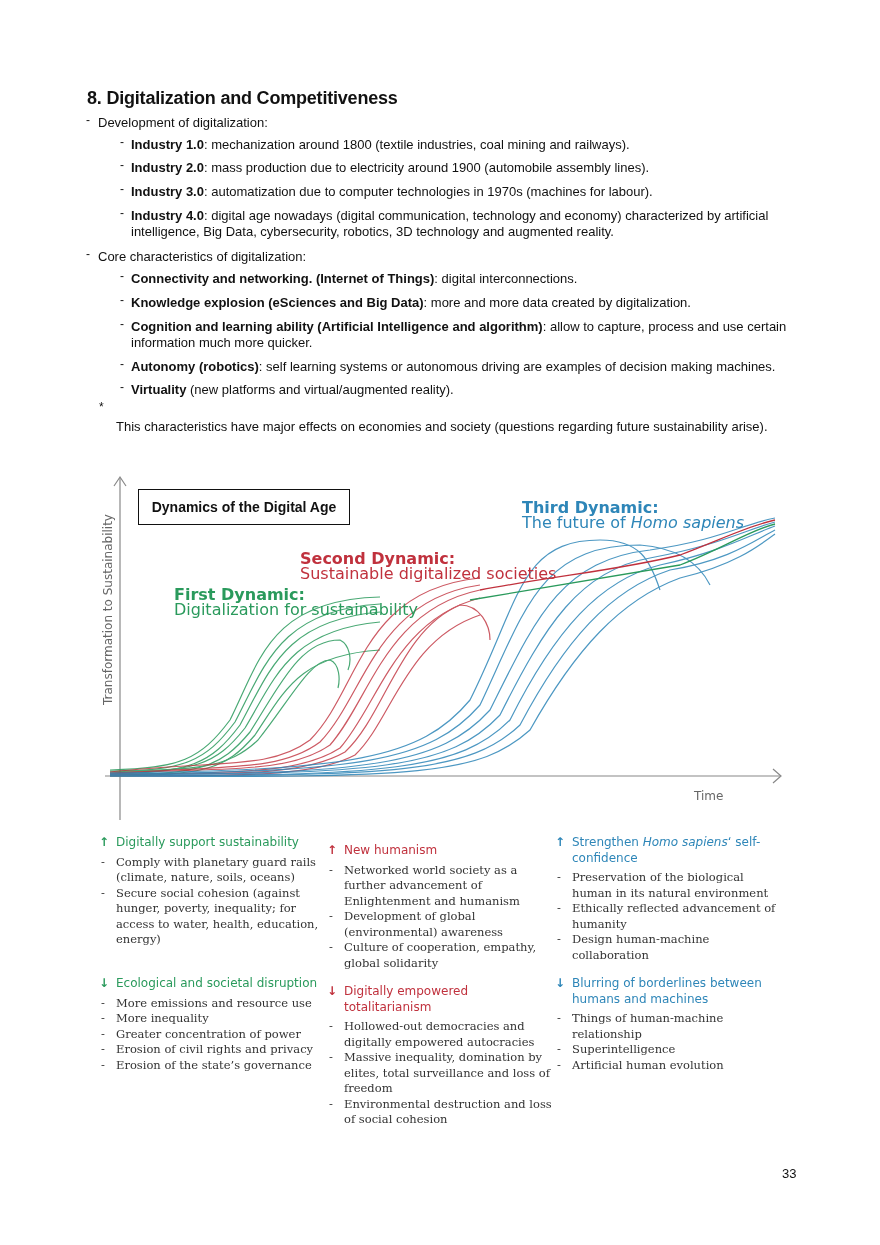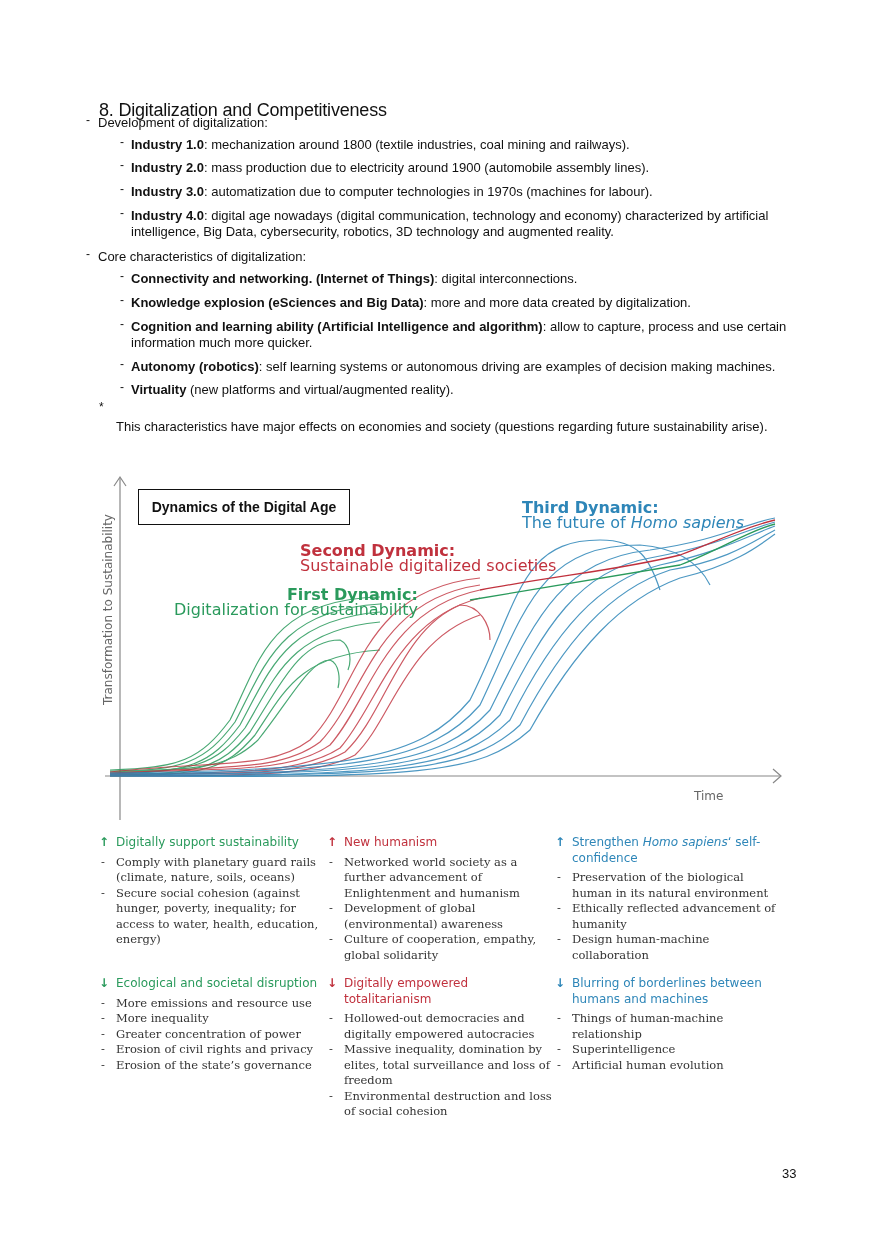--- a/index.html
+++ b/index.html
@@ -1,36 +1,36 @@
 <!DOCTYPE html>
 <html><head>
 <meta charset="utf-8">
 <style>
   html, body { margin: 0; padding: 0; background: #ffffff; }
   body { width: 880px; height: 1245px; position: relative; overflow: hidden;
          font-family: "Liberation Sans", sans-serif; color: #111; }
   .page { position: absolute; left: 0; top: 0; width: 880px; height: 1245px; }
-  h1.section-title { position: absolute; left: 83px; top: 84px; margin: 16px;
-         font-size: 18px; font-weight: normal; letter-spacing: -0.2px; }
+  h1.section-title { position: absolute; left: 83px; top: 84px; margin: 4px;
+         font-size: 18px; font-weight: bold; letter-spacing: -0.2px; }
   .l1 { position: absolute; left: 86px; font-size: 13px; line-height: 16px; }
   .l1 .dash, .l2 .dash { position: absolute; left: 0; top: -3px; font-size: 12px; }
   .l1 .txt { position: absolute; left: 12px; white-space: nowrap; font-weight: normal; }
   .l2 { position: absolute; left: 120px; width: 690px; font-size: 13px; line-height: 16px; }
   .l2 .txt { margin-left: 11px; display: block; }
   .l2 b { font-weight: bold; }
   .note { position: absolute; left: 99px; top: 403px; font-size: 13px; line-height: 16px; white-space: nowrap; }
   .note .star { position: absolute; left: 0; top: -4px; font-size: 12px; }
   .note .txt { position: absolute; left: 17px; top: 16px; }
   .title-box { position: absolute; left: 138px; top: 457px; width: 210px; height: 34px;
                border: 1.5px solid #111; background: #fff; font-weight: bold; font-size: 14px;
                display: flex; align-items: center; justify-content: center; margin-top: 32px; }
   .dyn-label { position: absolute; font-family: "DejaVu Sans", sans-serif; font-size: 16px; line-height: 15px; white-space: nowrap; }
   .dyn-label .h { font-weight: bold; }
   .green { color: #2a9a5c; }
-  .red { color: #c0313d; }
+  .red { color: #c0313d; margin-top: 8px; }
   .blue { color: #2e86b8; }
   .axis-label { position: absolute; font-family: "DejaVu Sans", sans-serif; font-size: 12px; color: #666; }
   .y-label { left: 40px; top: 610px; transform: rotate(-90deg); transform-origin: left top; white-space: nowrap; }
 
   .col { position: absolute; width: 230px; font-family: "DejaVu Serif", serif; font-size: 11.5px; line-height: 15.5px; color: #333; }
   .col .head { font-family: "DejaVu Sans", sans-serif; font-size: 12px; line-height: 15.5px; font-weight: normal; position: relative; padding-left: 17px; margin-bottom: 4px; }
   .col .head .arrow { position: absolute; left: 0; top: 0; font-weight: bold; }
   .col ul { list-style: none; margin: 0; padding: 0; }
   .col li { position: relative; padding-left: 17px; }
   .col li::before { content: "-"; position: absolute; left: 2px; top: 0; }
@@ -131,21 +131,21 @@
       <path d="M110,776 C420,778 480,775 530,730 C575,650 620,600 680,578 C735,565 760,545 775,534"></path>
     </g>
     <g fill="none" stroke-width="1.3">
       <path d="M480,590 C560,575 620,570 680,555 C720,540 750,525 775,520" stroke="#c0313d"></path>
       <path d="M470,600 C560,585 620,575 680,565 C720,550 750,530 775,524" stroke="#2a9a5c"></path>
     </g>
   </svg>
 
   <div class="title-box">Dynamics of the Digital Age</div>
 
-  <div class="dyn-label green" style="left:174px;top:587px;text-align:right;">
+  <div class="dyn-label green" style="left:174px;top:587px;">
     <div class="h">First Dynamic:</div>
     <div>Digitalization for sustainability</div>
   </div>
   <div class="dyn-label red" style="left:300px;top:543px;">
     <div class="h">Second Dynamic:</div>
     <div>Sustainable digitalized societies</div>
   </div>
   <div class="dyn-label blue" style="left:522px;top:500px;">
     <div class="h">Third Dynamic:</div>
     <div><span>The future of </span><i>Homo sapiens</i></div>

